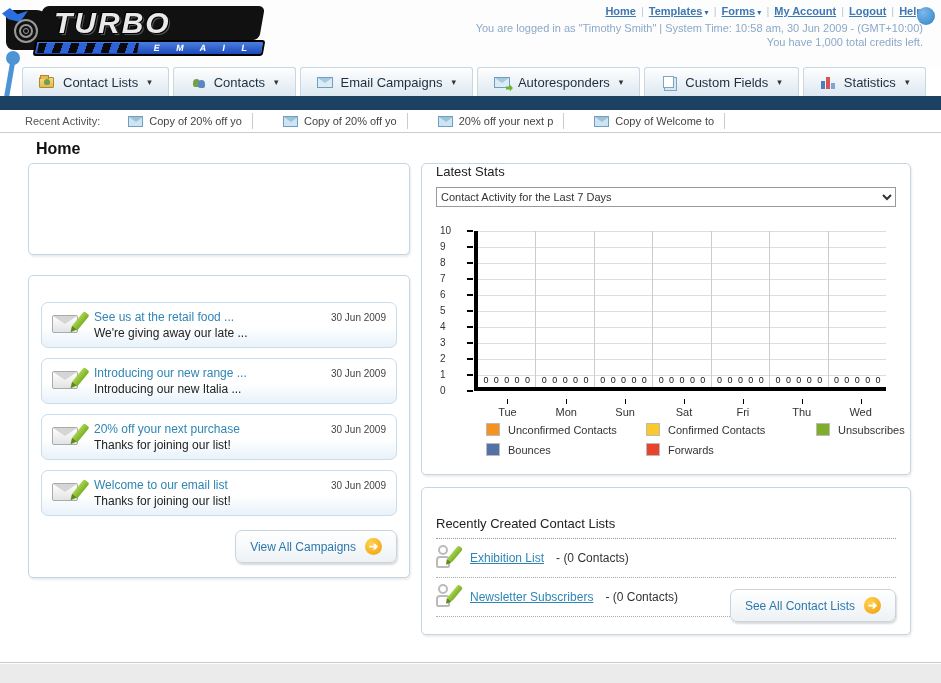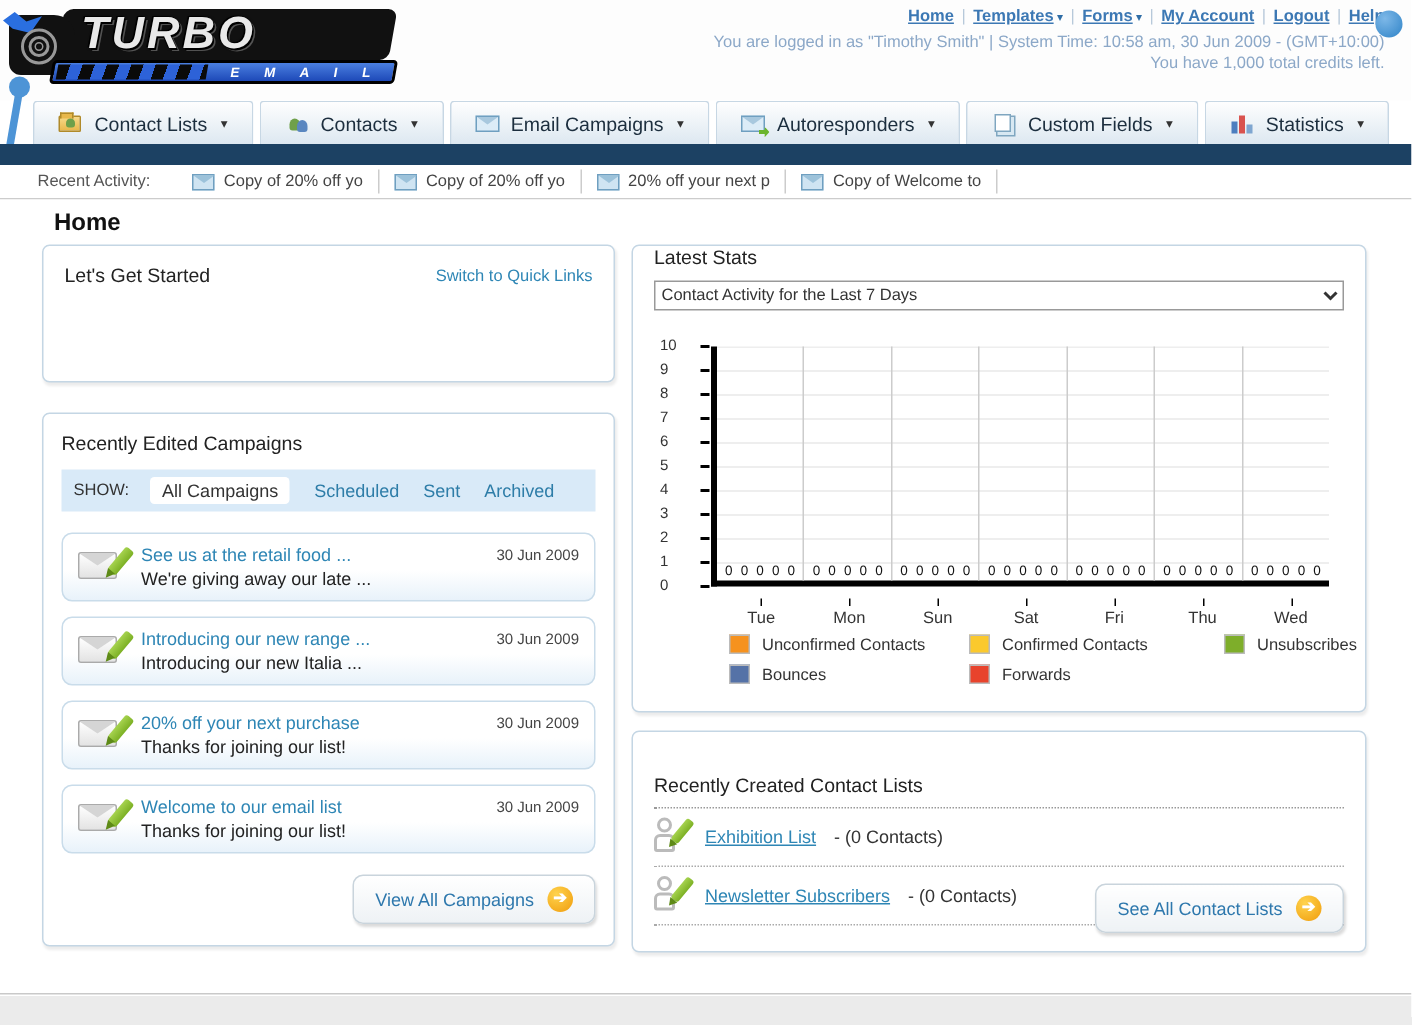--- a/index.html
+++ b/index.html
@@ -208,21 +208,21 @@
         </span>
       </span>
       <span>Statistics</span>
       <span class="arr">▾</span>
     </div>
   </div>
 <div class="navy-bar"></div>
 
 <div class="recent-activity">
   <span class="ra-label">Recent Activity:</span>
-  <span id="ra-slot" style="display:flex;">
+  <span id="ra-slot" style="display:flex;gap:20px;">
       <span class="ra-item">
         <span class="env-sm"></span>
         <span>Copy of 20% off yo</span>
       </span>
       <span class="ra-item">
         <span class="env-sm"></span>
         <span>Copy of 20% off yo</span>
       </span>
       <span class="ra-item">
         <span class="env-sm"></span>
@@ -234,37 +234,23 @@
       </span>
     </span>
 </div>
 
 <div class="main">
   <div class="page-title">Home</div>
 
   <div class="col-left">
 
     <div class="panel gs-panel">
-      <div class="gs-head">
-        <span class="panel-title">Let's Get Started</span>
-        <span class="link">Switch to Quick Links</span>
-      </div>
     </div>
 
     <div class="panel camp-panel">
-      <div class="panel-title">Recently Edited Campaigns</div>
-      <div class="show-bar">
-        <span>SHOW:</span>
-        <span id="filters-slot" style="display:flex;gap:16px;align-items:center;">
-            <span class="filter active">All Campaigns</span>
-            <span class="filter">Scheduled</span>
-            <span class="filter">Sent</span>
-            <span class="filter">Archived</span>
-          </span>
-      </div>
       <div class="camp-list" id="camps-slot">
           <div class="camp-row">
             <span class="camp-icon">
               <span class="env-big"></span>
               <span class="pencil"></span>
             </span>
             <div class="camp-text">
               <div class="camp-title">See us at the retail food ...</div>
               <div class="camp-sub">We're giving away our late ...</div>
             </div>

